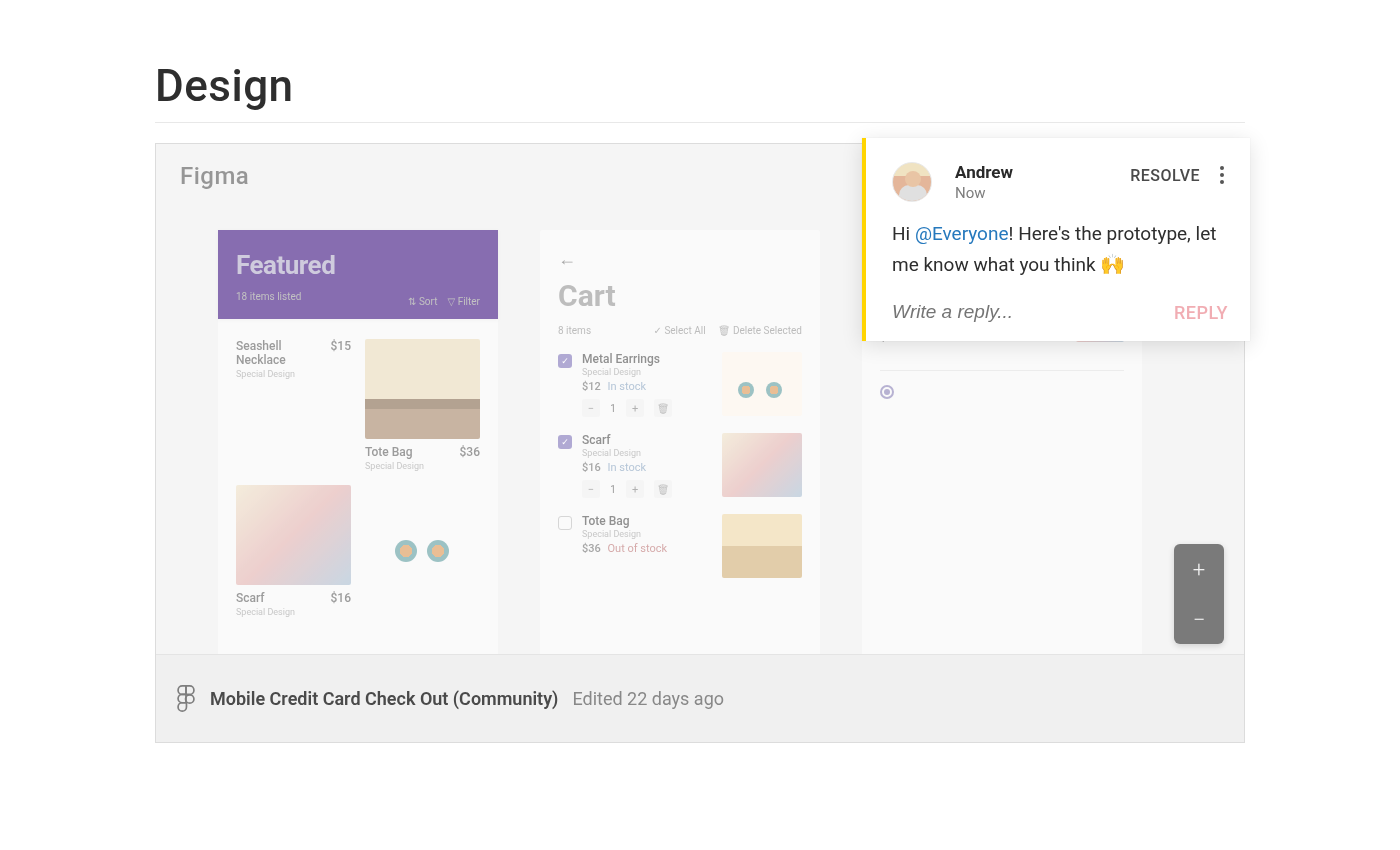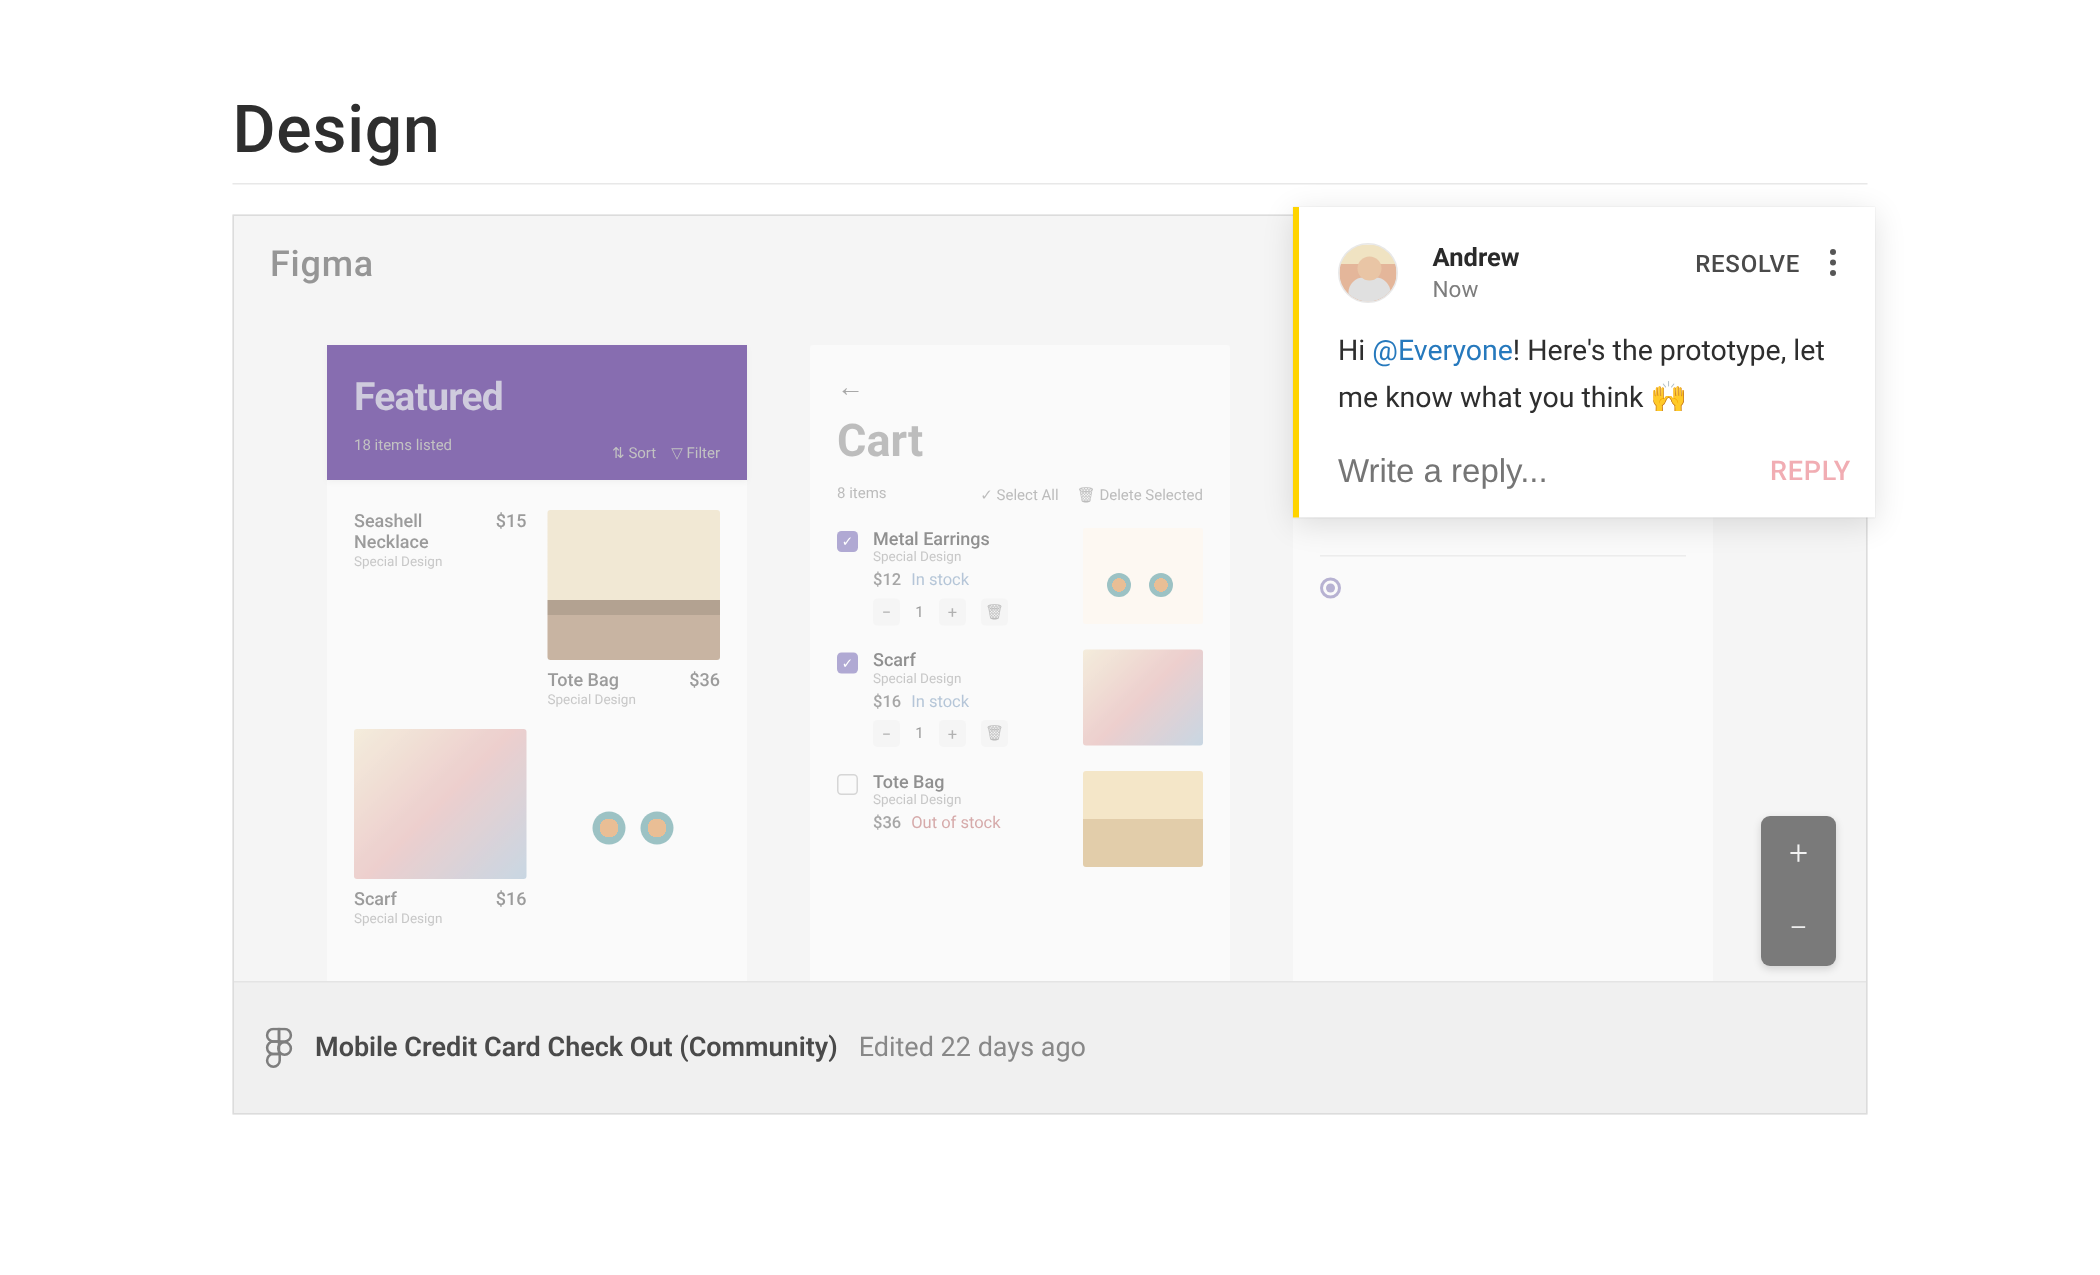--- a/index.html
+++ b/index.html
@@ -223,22 +223,23 @@
   .kebab span { width: 4px; height: 4px; background: #565656; border-radius: 50%;}
   .comment-body {
     font-size: 19px; line-height: 1.5; color: #2e2e2e; margin-bottom: 22px;
   }
   .mention { color: #2679bd;}
   .emoji { font-size: 20px;}
   .comment-ftr {
     display: flex; justify-content: space-between; align-items: center;
   }
   .reply-input {
-    font-size: 22px; color: #4c1d95; flex: 1; border: none; outline: none;
+    font-size: 19px; color: #4c1d95; flex: 1; border: none; outline: none;
     background: transparent;
+    font-style: italic;
   }
   .reply-btn {
     font-size: 18px; color: #f1adb3; font-weight: 500; letter-spacing: 0.5px;
     cursor: pointer;
   }
 
   
   .zoom {
     position: absolute;
     right: 20px;

